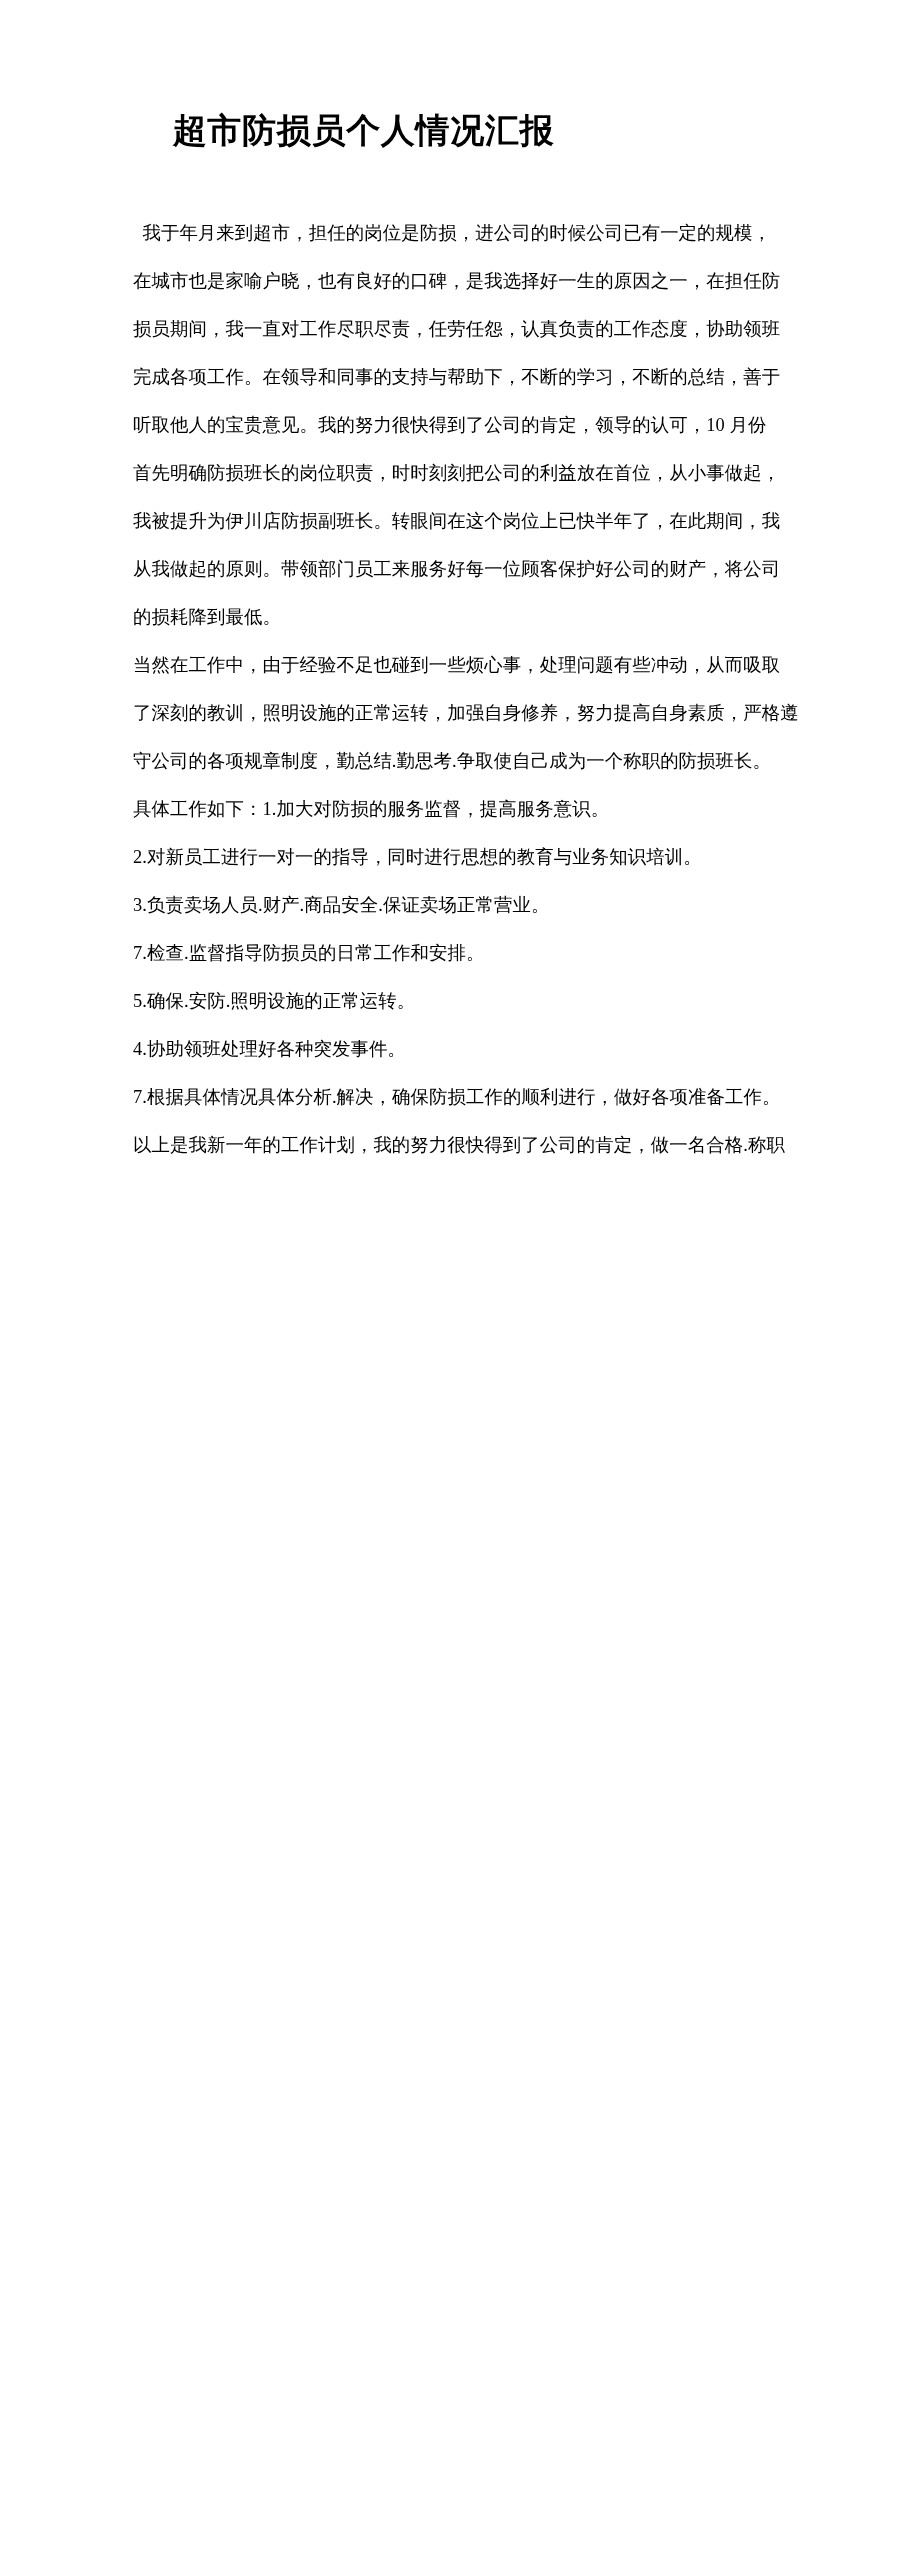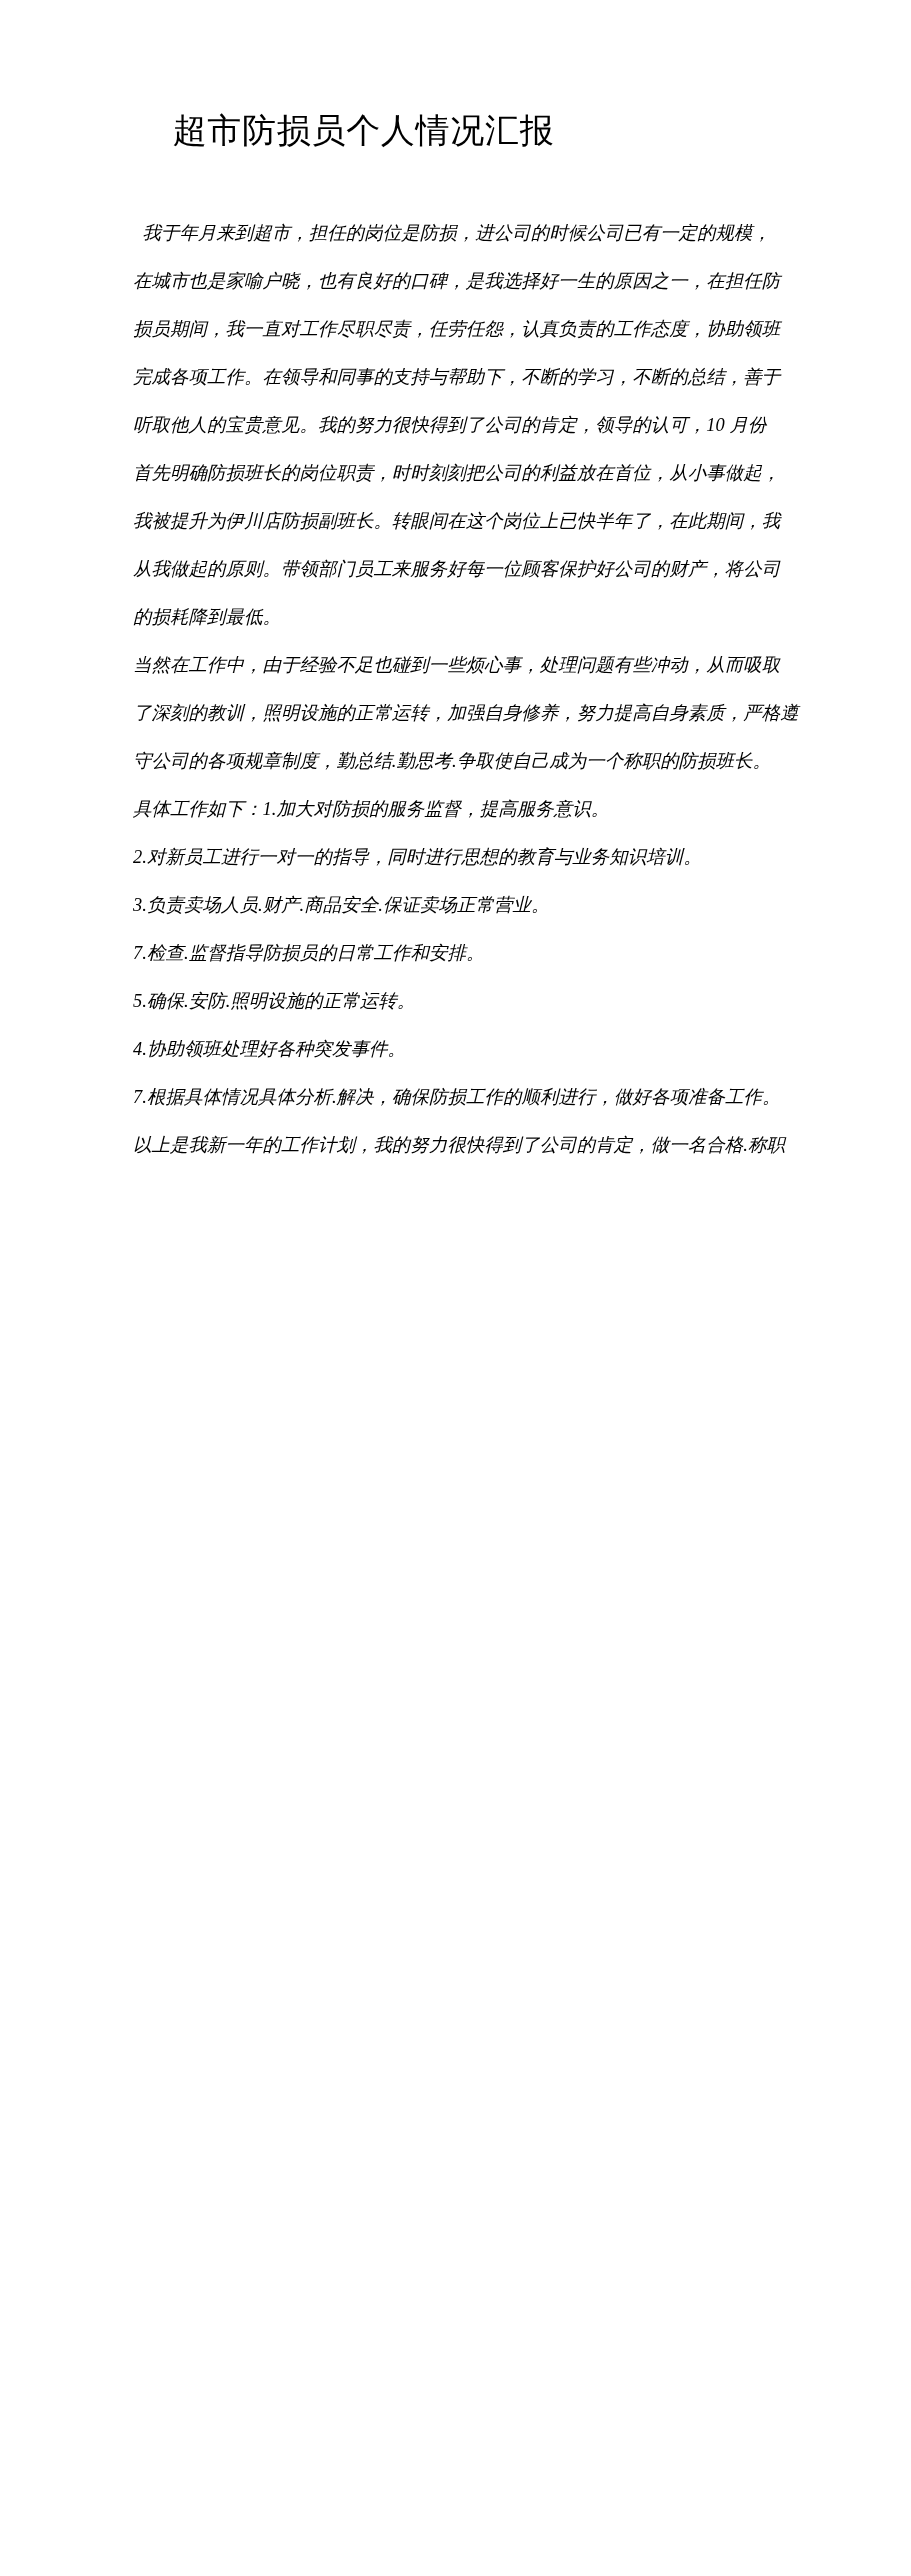--- a/index.html
+++ b/index.html
@@ -19,30 +19,30 @@
   }
   .doc-title {
     position: absolute;
     top: 107px;
     left: 0;
     width: 727px;
     height: 48px;
     line-height: 48px;
     text-align: center;
     font-size: 34px;
-    font-weight: normal;
+    font-weight: bold;
     letter-spacing: 0.7px;
     white-space: pre;
   }
   .text-block {
     position: absolute;
     left: 133px;
     width: 654px;
   }
-  .text-block-page1 { top: 209px; font-style: italic; }
+  .text-block-page1 { top: 209px; }
   .text-block-page2 { top: 1405px; }
   .text-line {
     height: 48px;
     line-height: 48px;
     font-size: 18.4px;
     letter-spacing: 0.1px;
     white-space: pre;
   }
 </style>
 </head>

